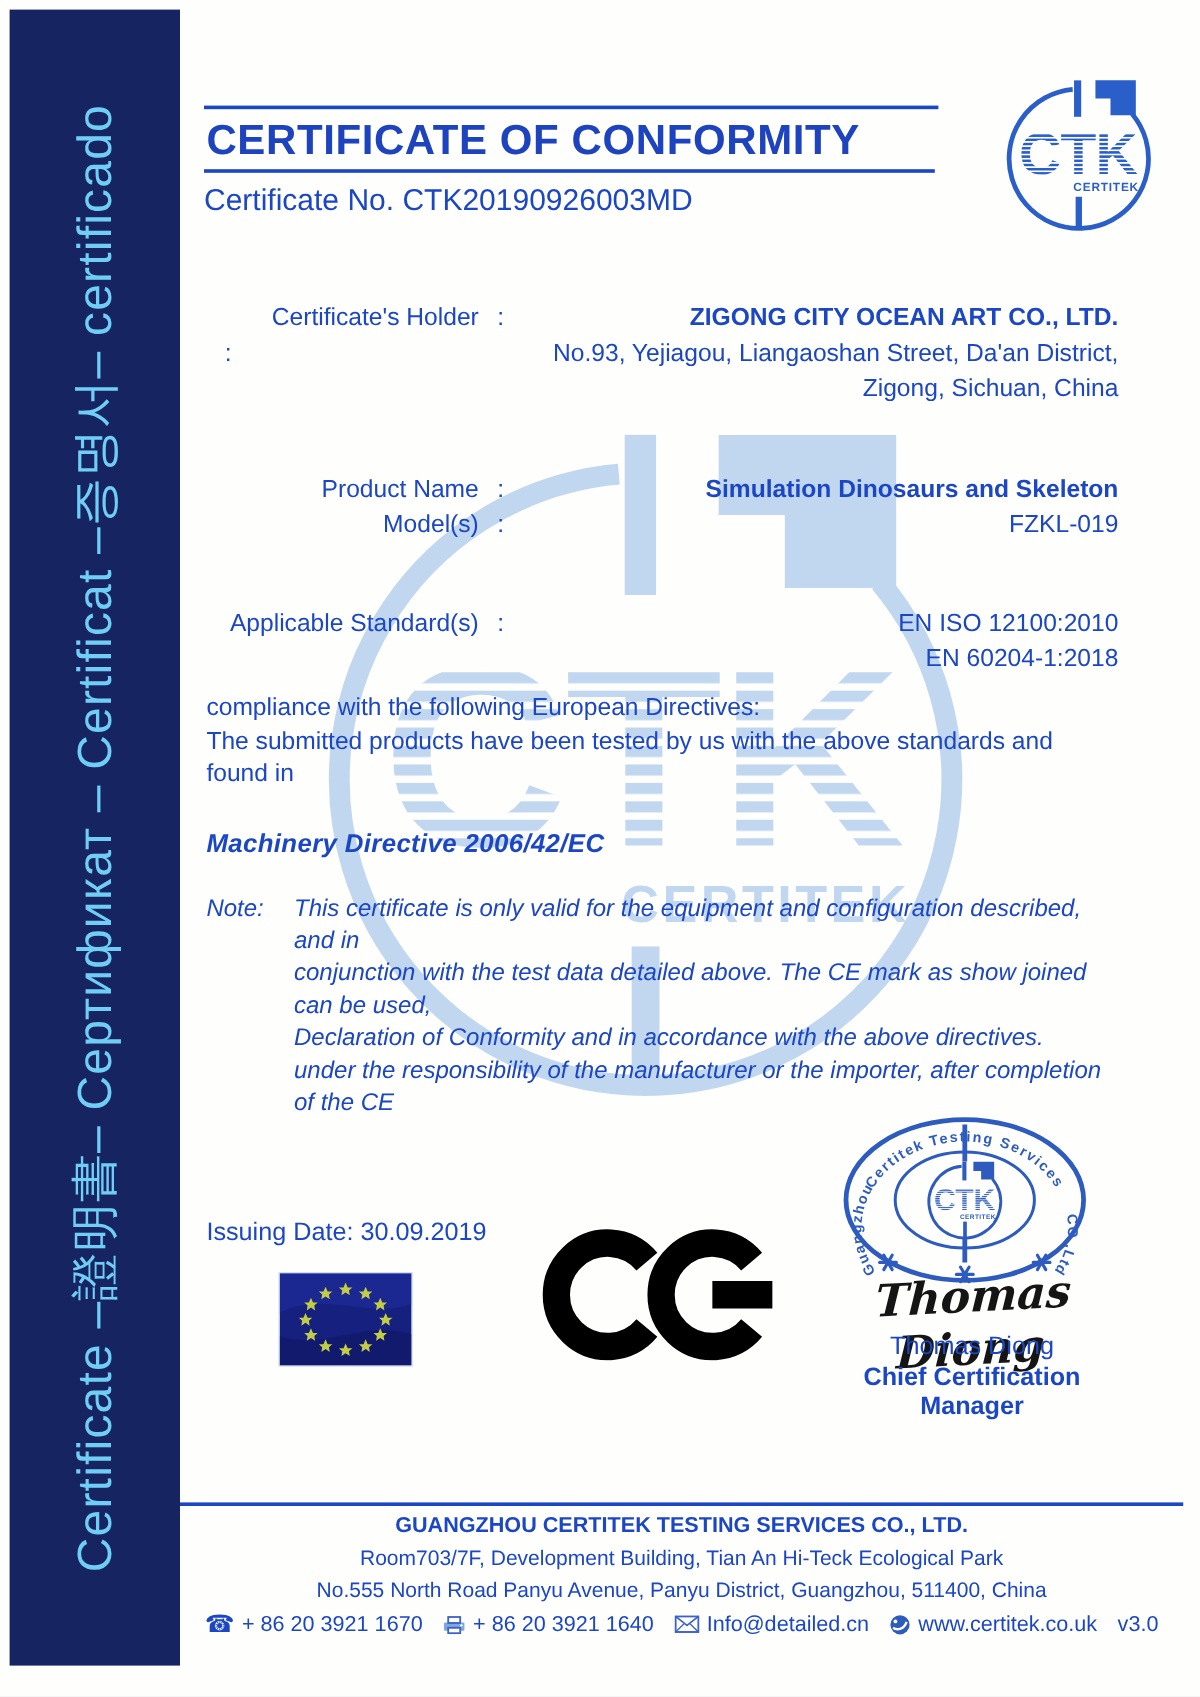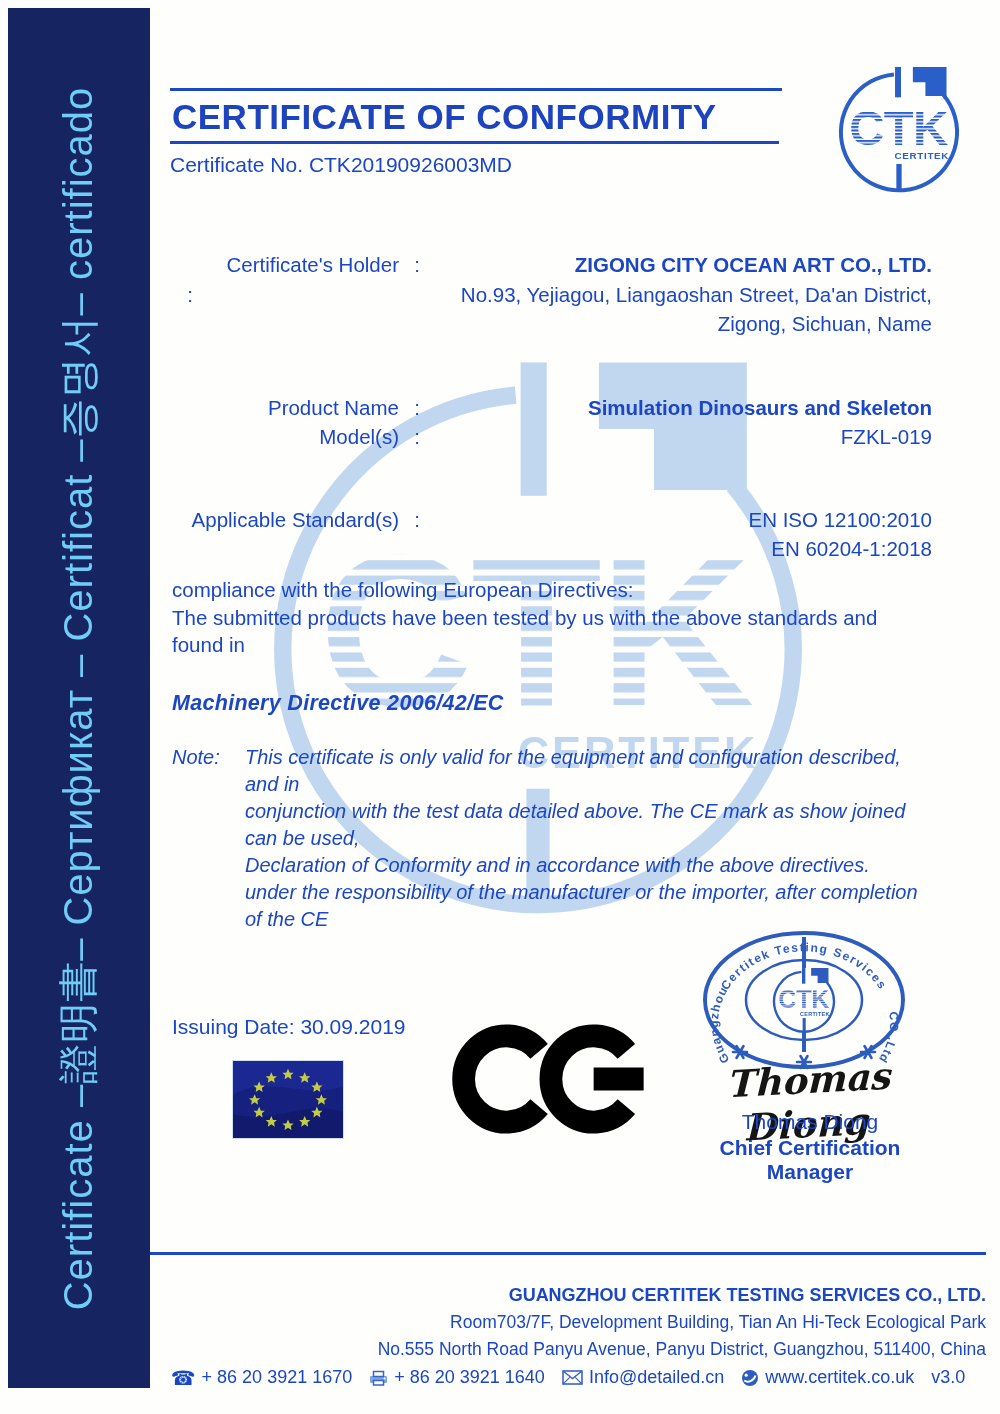--- a/index.html
+++ b/index.html
@@ -16,21 +16,21 @@
   
   .watermark{position:absolute;left:248px;top:345px;width:580px;height:580px;z-index:0;opacity:.85;}
 
   .content{position:absolute;inset:0;z-index:1;}
 
   .rule{position:absolute;background:#1b46c4;height:3px;}
   .rule-top{left:170px;top:88px;width:612px;}
   .rule-bottom{left:170px;top:141px;width:609px;}
   .page-title{position:absolute;left:172px;top:97px;font-size:35px;font-weight:bold;
               color:#1d43be;letter-spacing:.5px;}
-  .cert-no{position:absolute;left:170px;top:153px;font-size:21px;color:#1b46c4;}
+  .cert-no{position:absolute;left:170px;top:153px;font-size:25px;color:#1b46c4;}
   .logo{position:absolute;left:833px;top:62px;width:132px;height:134px;}
 
   .fields{position:absolute;left:172px;top:250px;width:760px;color:#1b46c4;font-size:20.5px;text-align:right;}
   .frow{display:flex;line-height:29.5px;}
   .flabel{width:227px;flex:none;}
   .fcolon{width:21px;flex:none;}
   .fvalue{flex:1;}
   .bold{font-weight:bold;}
   .gap54{height:54px;}  .gap53{height:53px;}
 
@@ -50,22 +50,22 @@
   .stamp{position:absolute;left:700px;top:928px;width:208px;height:144px;}
   .signature{position:absolute;left:685px;top:1058px;width:250px;text-align:center;
              font-family:"DejaVu Serif",serif;font-style:italic;font-weight:600;
              font-size:37px;color:#151515;transform:rotate(-3deg) skewX(-6deg);}
   .sig-name{position:absolute;left:695px;top:1110px;width:230px;text-align:center;
             font-size:21px;color:#1b46c4;}
   .sig-role{position:absolute;left:680px;top:1136px;width:260px;text-align:center;
             font-size:21px;font-weight:bold;color:#1b46c4;}
 
   .footer-rule{position:absolute;left:150px;top:1252px;width:836px;height:2.5px;background:#1b46c4;}
-  .footer{position:absolute;left:150px;top:1258px;width:836px;text-align:right;
-          color:#1b46c4;font-size:17.5px;line-height:27px;margin-top:24px;}
+  .footer{position:absolute;left:150px;top:1258px;width:836px;text-align:center;
+          color:#1b46c4;font-size:17.5px;line-height:27px;}
   .footer .company{font-weight:bold;font-size:18px;}
   .contact{display:flex;justify-content:center;align-items:center;gap:17px;margin-top:1px;
            font-size:18px;white-space:nowrap;}
   .citem{display:flex;align-items:center;gap:6px;}
   .phone-glyph{font-size:20px;line-height:1;}
 </style>
 </head>
 <body>
 
 <div id="page" data-name="certificate-page">
@@ -119,21 +119,21 @@
         <div class="fcolon" data-name="colon">:</div>
         <div class="fvalue bold" data-name="holder-value">ZIGONG CITY OCEAN ART CO., LTD.</div>
       </div>
       <div class="frow" data-name="address-row">
         <div class="fcolon" data-name="colon">:</div>
         <div class="fvalue" data-name="address-line-1">No.93, Yejiagou, Liangaoshan Street, Da'an District,</div>
       </div>
       <div class="frow" data-name="address-row-2">
         <div class="flabel" data-name="spacer"></div>
         <div class="fcolon" data-name="spacer"></div>
-        <div class="fvalue" data-name="address-line-2">Zigong, Sichuan, Name</div>
+        <div class="fvalue" data-name="address-line-2">Zigong, Sichuan, China</div>
       </div>
       <div class="gap54" data-name="spacer"></div>
       <div class="frow" data-name="product-row">
         <div class="flabel" data-name="product-label">Product Name</div>
         <div class="fcolon" data-name="colon">:</div>
         <div class="fvalue bold" data-name="product-value">Simulation Dinosaurs and Skeleton</div>
       </div>
       <div class="frow" data-name="model-row">
         <div class="flabel" data-name="model-label">Model(s)</div>
         <div class="fcolon" data-name="colon">:</div>

